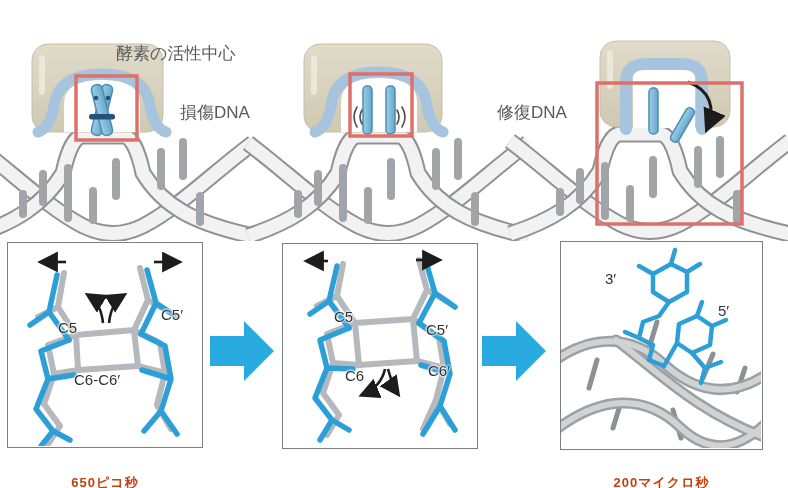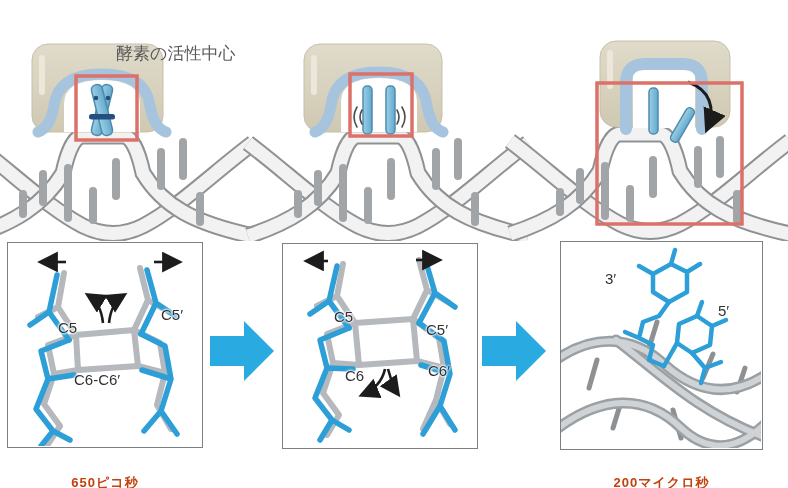--- a/index.html
+++ b/index.html
@@ -99,20 +99,22 @@
       <g>
         <rect x="649" y="52" width="9" height="46" rx="4" fill="url(#barGrad)" stroke="#4e8cae" stroke-width="1.5"></rect>
         <rect x="678" y="70" width="9" height="38" rx="4" fill="url(#barGrad)" stroke="#4e8cae" stroke-width="1.5" transform="rotate(30 682.5 89)"></rect>
       </g>
       <path d="M688,46 C710,54 716,72 707,93" fill="none" stroke="#1c1c1c" stroke-width="3" marker-end="url(#ah)"></path>
       <rect x="597" y="47" width="145" height="141" fill="none" stroke="#dd7068" stroke-width="3.5"></rect>
     </g>
   </svg>
 
   <div class="toplabel" style="left:116px;top:6px;">酵素の活性中心</div>
+  <div class="toplabel" style="left:180px;top:65px;">損傷DNA</div>
+  <div class="toplabel" style="left:497px;top:65px;">修復DNA</div>
 
   <div class="panelbox" style="left:7px;top:206px;width:196px;height:206px;">
     <svg width="193" height="203" viewBox="0 0 193 203">
       <g fill="none" stroke="#b5b8bc" stroke-width="6" stroke-linecap="round" stroke-linejoin="round">
         <path d="M68,92 L126,87 L130,123 L70,127 Z"></path>
         <path d="M68,92 L50,64 L56,30 M50,64 L30,74"></path>
         <path d="M68,92 L40,102 L46,131 L70,127 M46,131 L36,161 L52,183 L40,201"></path>
         <path d="M126,87 L140,57 L132,25 M140,57 L161,69"></path>
         <path d="M130,123 L157,130 L152,100 L126,87 M157,130 L149,162 L163,186"></path>
       </g>

